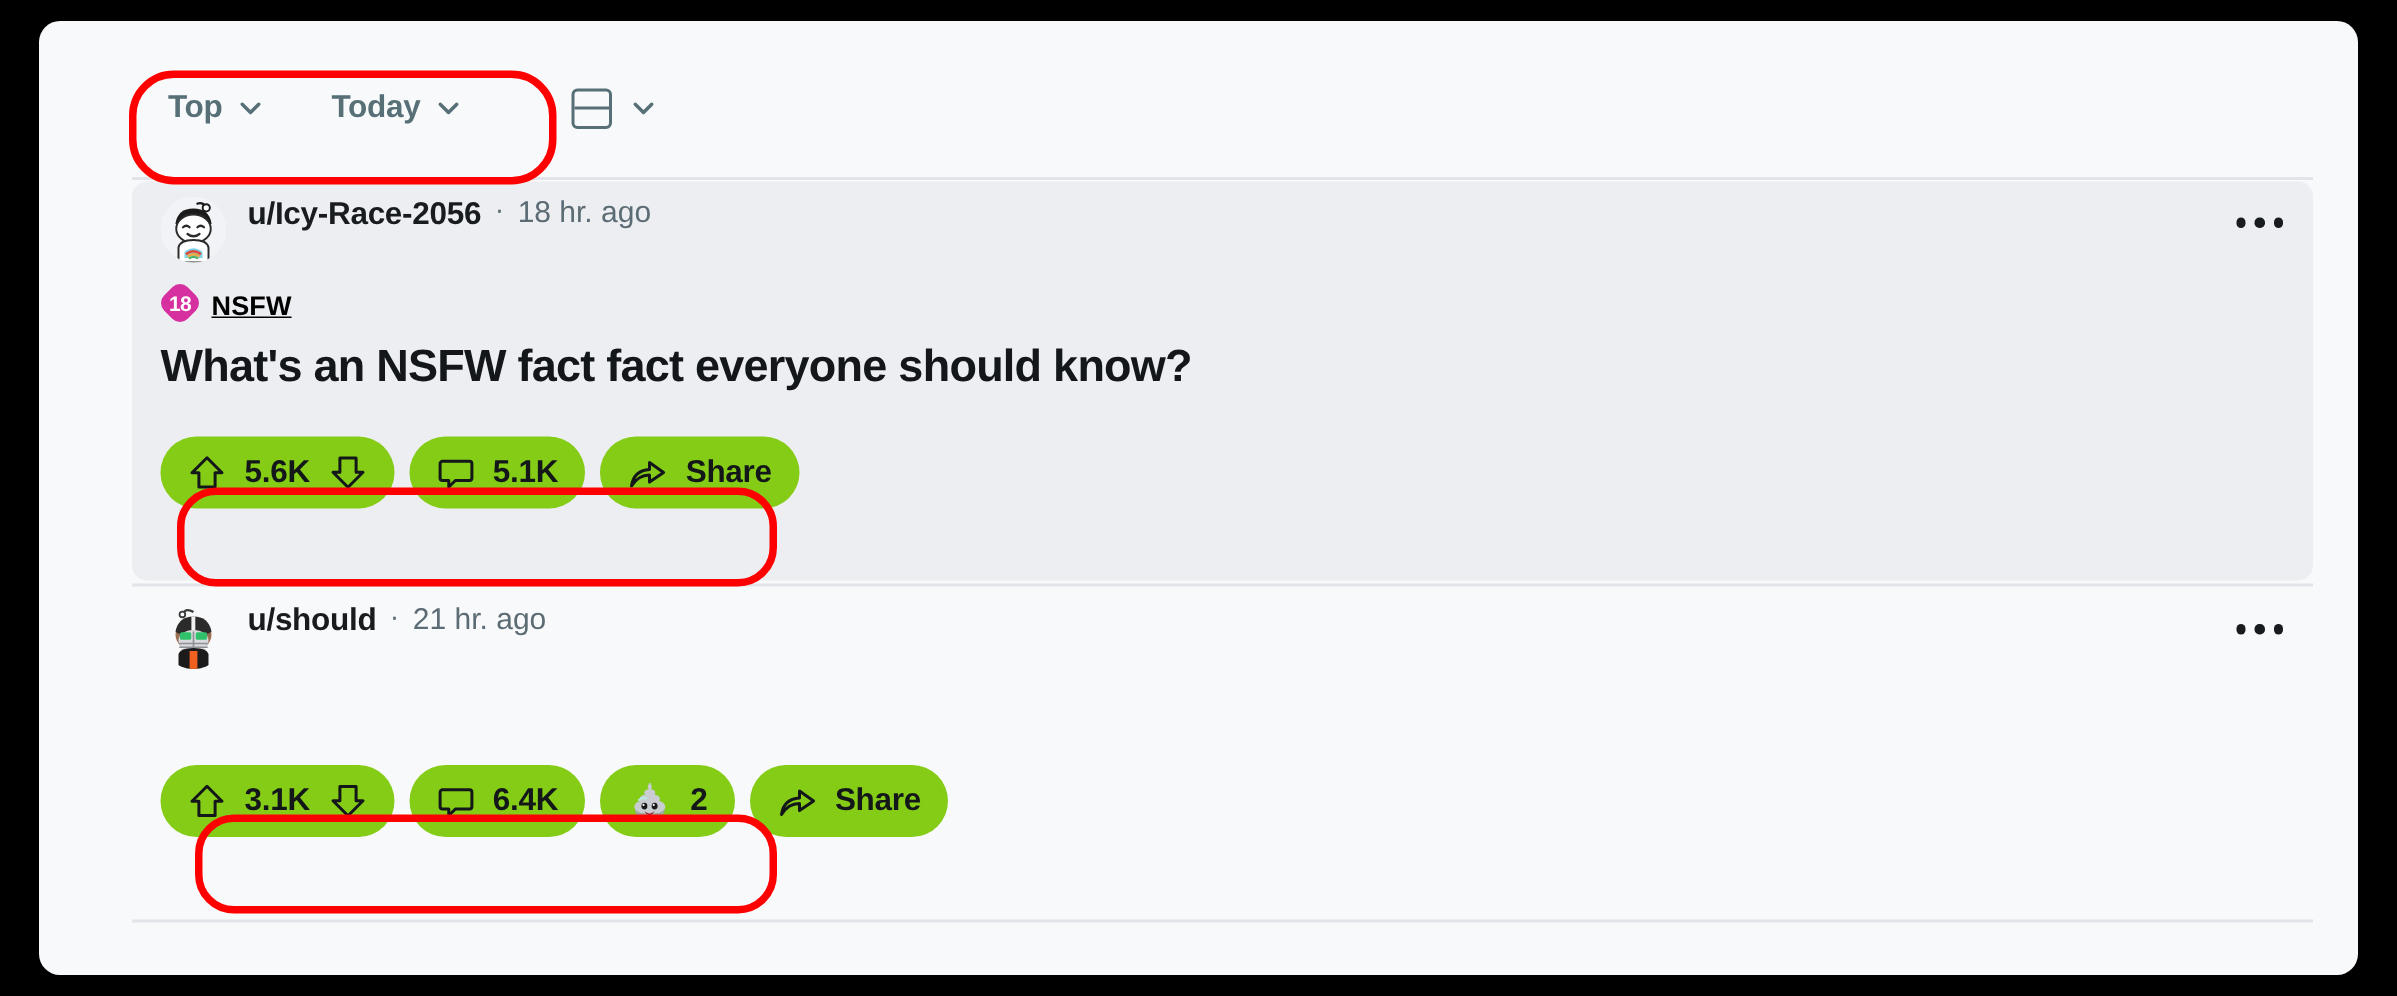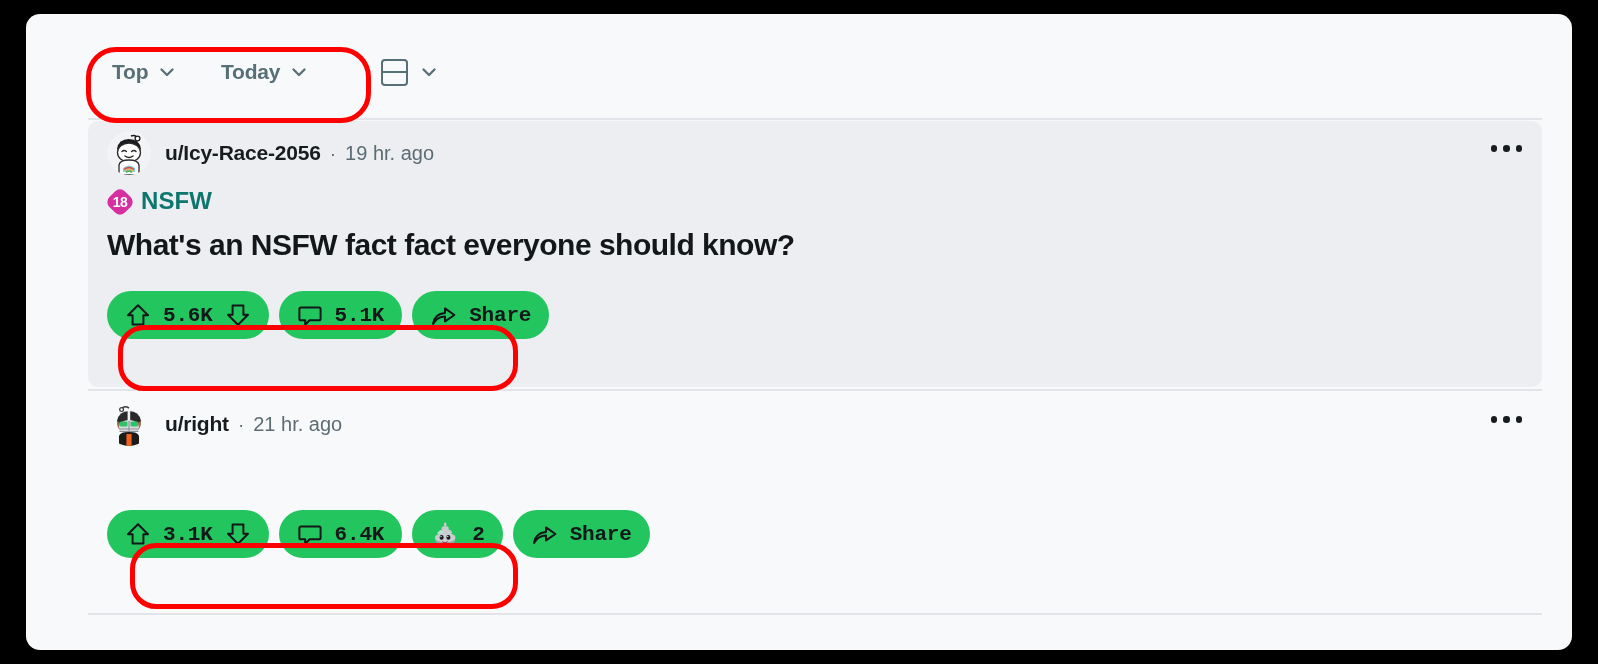--- a/index.html
+++ b/index.html
@@ -134,21 +134,21 @@
     top: 498px;
     height: 138px;
     background: transparent;
   }
 
   .post-head {
     position: absolute;
     left: 19px;
     top: 10px;
     display: flex;
-    align-items: center;
+    align-items: flex-start;
     gap: 0;
     height: 44px;
   }
 
   .avatar {
     width: 44px; height: 44px;
     flex: 0 0 auto;
     border-radius: 50%;
     overflow: hidden;
     position: relative;
@@ -218,24 +218,25 @@
     inset: 0;
     display: flex;
     align-items: center;
     justify-content: center;
     font-size: 14px;
     font-weight: 700;
     color: #FFFFFF;
     letter-spacing: -0.5px;
   }
   .nsfw-label {
-    font-size: 24px;
+    font-size: 18px;
     font-weight: 700;
-    color: #0f766e;
+    color: #000000;
     letter-spacing: 0.1px;
+    text-decoration: underline;
   }
 
   .post-title {
     position: absolute;
     left: 19px;
     right: 40px;
     font-size: 30px;
     font-weight: 700;
     color: #14171A;
     letter-spacing: -0.5px;
@@ -252,28 +253,27 @@
     align-items: center;
     gap: 10px;
     height: 48px;
   }
   #actions-1 { top: 170px; }
   #actions-2 { top: 118px; text-align: center; }
 
   .act {
     display: flex;
     align-items: center;
-    background: #22c55e;
+    background: #84cc16;
     border-radius: 24px;
     height: 48px;
     padding: 0 18px;
     cursor: pointer;
     gap: 12px;
     white-space: nowrap;
-    font-family: Liberation Mono, monospace;
   }
   .act .txt {
     font-size: 21px;
     font-weight: 700;
     color: #14171A;
     letter-spacing: -0.2px;
   }
   .ico { display: block; flex: 0 0 auto; }
   .ico svg { display: block; }
 
@@ -352,21 +352,21 @@
               <path d="M18 25 q4 3 8 0" fill="none" stroke="#2b2b2b" stroke-width="1.5" stroke-linecap="round"></path>
               <path d="M12 34 q1 -5 10 -5 q9 0 10 5 v10 h-20z" fill="#ffffff" stroke="#2b2b2b" stroke-width="1.3"></path>
               <path d="M16 37 q6 -5 12 0 v4 h-12z" fill="#7fd4e8"></path>
               <path d="M17 38.5 q5 -4 10 0" fill="none" stroke="#e0483c" stroke-width="1.6"></path>
               <path d="M18 40 q4 -3 8 0" fill="none" stroke="#f0a83a" stroke-width="1.5"></path>
               <path d="M19 41.4 q3 -2.2 6 0" fill="none" stroke="#4cae5a" stroke-width="1.4"></path>
             </svg>
           </span>
           <span class="author">u/Icy-Race-2056</span>
           <span class="dot-sep">·</span>
-          <span class="timestamp">19 hr. ago</span>
+          <span class="timestamp">18 hr. ago</span>
         </div>
 
         <div class="kebab">
           <i></i>
             <i></i>
             <i></i>
         </div>
 
         <div class="nsfw-row">
           <span class="nsfw-badge">
@@ -428,21 +428,21 @@
               <ellipse cx="22" cy="25" rx="10" ry="7" fill="#d8dadd"></ellipse>
               <rect x="13" y="19.5" width="7.5" height="5" rx="1" fill="#2fc26a"></rect>
               <rect x="23.5" y="19.5" width="7.5" height="5" rx="1" fill="#2fc26a"></rect>
               <path d="M12.5 27 h19" stroke="#8d9095" stroke-width="1.1"></path>
               <path d="M12.5 29.5 h19" stroke="#8d9095" stroke-width="1.1"></path>
               <path d="M22 19 v12" stroke="#8d9095" stroke-width="1.1"></path>
               <path d="M12 34 q1 -4 10 -4 q9 0 10 4 v10 h-20z" fill="#1b1b1b"></path>
               <rect x="19.4" y="32" width="5.2" height="12" fill="#f0611f"></rect>
             </svg>
           </span>
-          <span class="author">u/right</span>
+          <span class="author">u/should</span>
           <span class="dot-sep">·</span>
           <span class="timestamp">21 hr. ago</span>
         </div>
 
         <div class="kebab">
           <i></i>
             <i></i>
             <i></i>
         </div>
 

